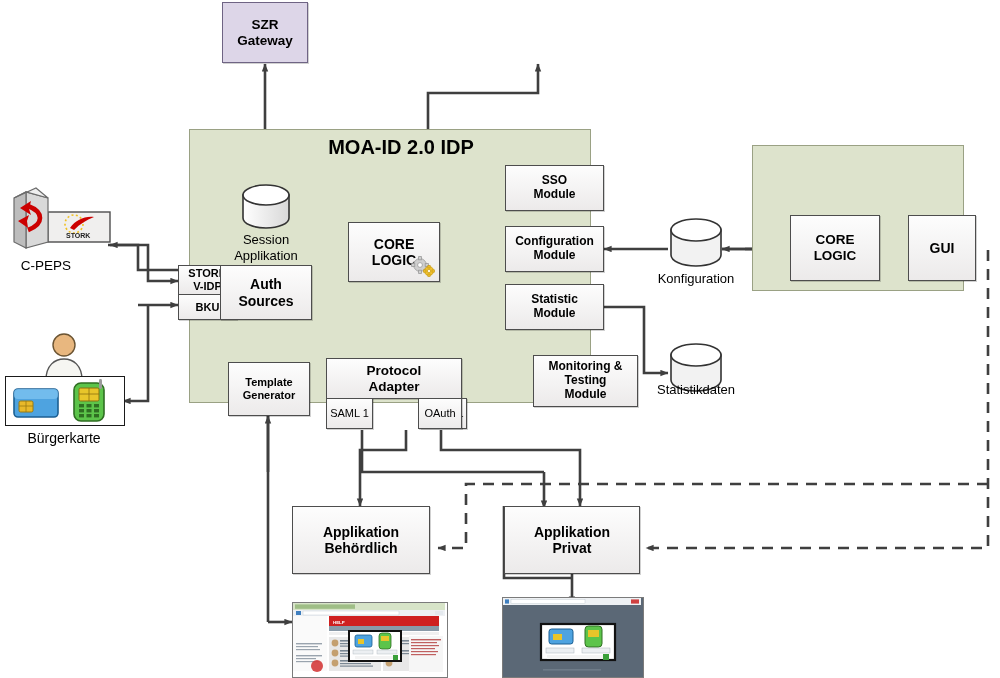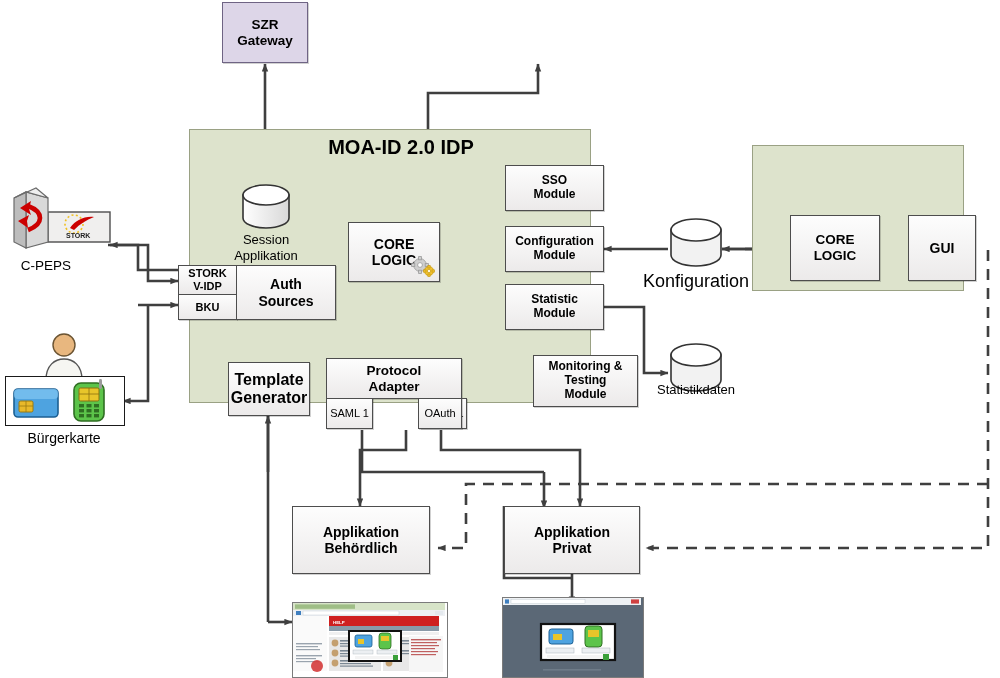--- a/index.html
+++ b/index.html
@@ -153,26 +153,26 @@
       </svg>
     </span>
   </div>
 
   <div class="node boxw" style="left:178px;top:265px;width:59px;height:30px;font-size:11px;">
     <div><span>STORK</span><br>
          <span>V-IDP</span></div>
   </div>
   <div class="node boxw" style="left:178px;top:294px;width:59px;height:26px;font-size:11px;">BKU</div>
 
-  <div class="node boxw" style="left:236px;top:265px;width:100px;height:55px;font-size:14px;">
+  <div class="node boxw" style="left:220px;top:265px;width:92px;height:55px;font-size:14px;">
     <div><span>Auth</span><br>
          <span>Sources</span></div>
   </div>
 
-  <div class="node boxw" style="left:228px;top:362px;width:82px;height:54px;font-size:16px;">
+  <div class="node boxw" style="left:228px;top:362px;width:82px;height:54px;font-size:11px;">
     <div><span>Template</span><br>
          <span>Generator</span></div>
   </div>
 
   <div class="node boxw" style="left:326px;top:358px;width:136px;height:41px;font-size:13.5px;">
     <div><span>Protocol</span><br>
          <span>Adapter</span></div>
   </div>
   <div class="node boxw" style="left:326px;top:398px;width:47px;height:31px;font-size:11px;font-weight:normal;">SAML 1</div>
   <div class="node boxw" style="left:372px;top:398px;width:47px;height:31px;font-size:11px;font-weight:normal;margin-left:48px;">PVP 2.1</div>
@@ -195,21 +195,21 @@
          <span>Testing</span><br>
          <span>Module</span></div>
   </div>
 
   <div class="cyl" style="left:668px;top:218px;width:56px;height:50px;">
     <svg width="56" height="50" viewBox="0 0 56 50">
       <path d="M3,12 L3,37 A25,11 0 0 0 53,37 L53,12 Z" fill="#f2f2f2" stroke="#333" stroke-width="1.6"></path>
       <ellipse cx="28" cy="12" rx="25" ry="11" fill="#fff" stroke="#333" stroke-width="1.6"></ellipse>
     </svg>
   </div>
-  <div class="cap" style="left:643px;top:271px;width:106px;font-size:18px;">Konfiguration</div>
+  <div class="cap" style="left:643px;top:271px;width:106px;font-size:13px;">Konfiguration</div>
 
   <div class="cyl" style="left:668px;top:343px;width:56px;height:50px;">
     <svg width="56" height="50" viewBox="0 0 56 50">
       <path d="M3,12 L3,37 A25,11 0 0 0 53,37 L53,12 Z" fill="#f2f2f2" stroke="#333" stroke-width="1.6"></path>
       <ellipse cx="28" cy="12" rx="25" ry="11" fill="#fff" stroke="#333" stroke-width="1.6"></ellipse>
     </svg>
   </div>
   <div class="cap" style="left:641px;top:382px;width:110px;font-size:13px;">Statistikdaten</div>
 
   <div class="panel" style="position:absolute;left:752px;top:145px;width:210px;height:144px;"></div>

